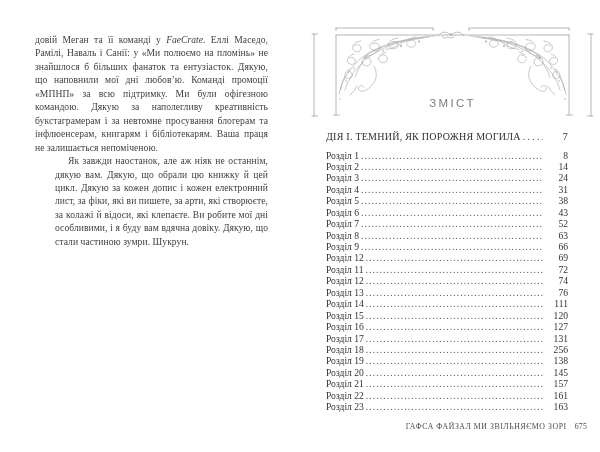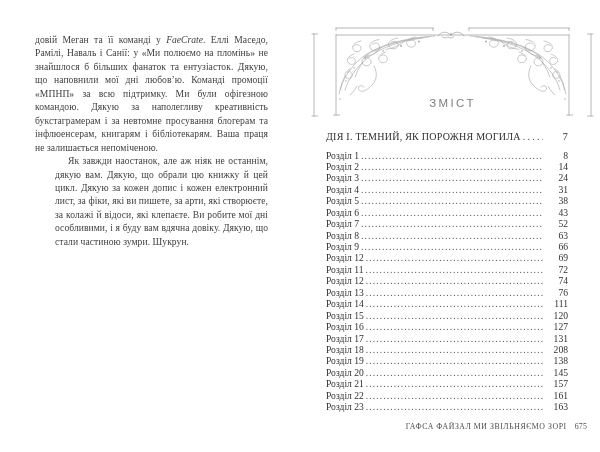--- a/index.html
+++ b/index.html
@@ -214,21 +214,21 @@
           <span class="num">127</span>
         </div>
         <div class="toc-row">
           <span class="label">Розділ 17</span>
           <span class="leader">....................................................................................................................................................................................................................................................................</span>
           <span class="num">131</span>
         </div>
         <div class="toc-row">
           <span class="label">Розділ 18</span>
           <span class="leader">....................................................................................................................................................................................................................................................................</span>
-          <span class="num">208</span>
+          <span class="num">256</span>
         </div>
         <div class="toc-row">
           <span class="label">Розділ 19</span>
           <span class="leader">....................................................................................................................................................................................................................................................................</span>
           <span class="num">138</span>
         </div>
         <div class="toc-row">
           <span class="label">Розділ 20</span>
           <span class="leader">....................................................................................................................................................................................................................................................................</span>
           <span class="num">145</span>

